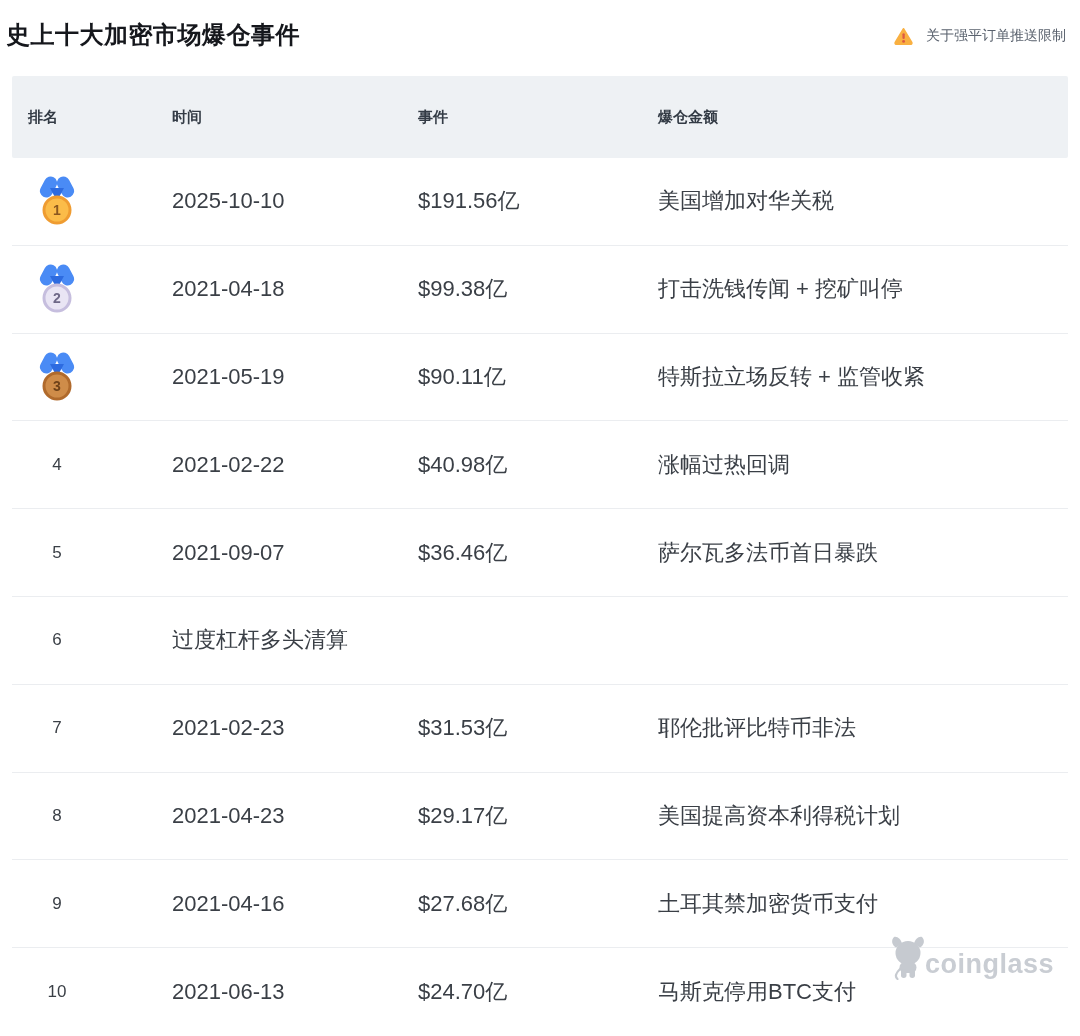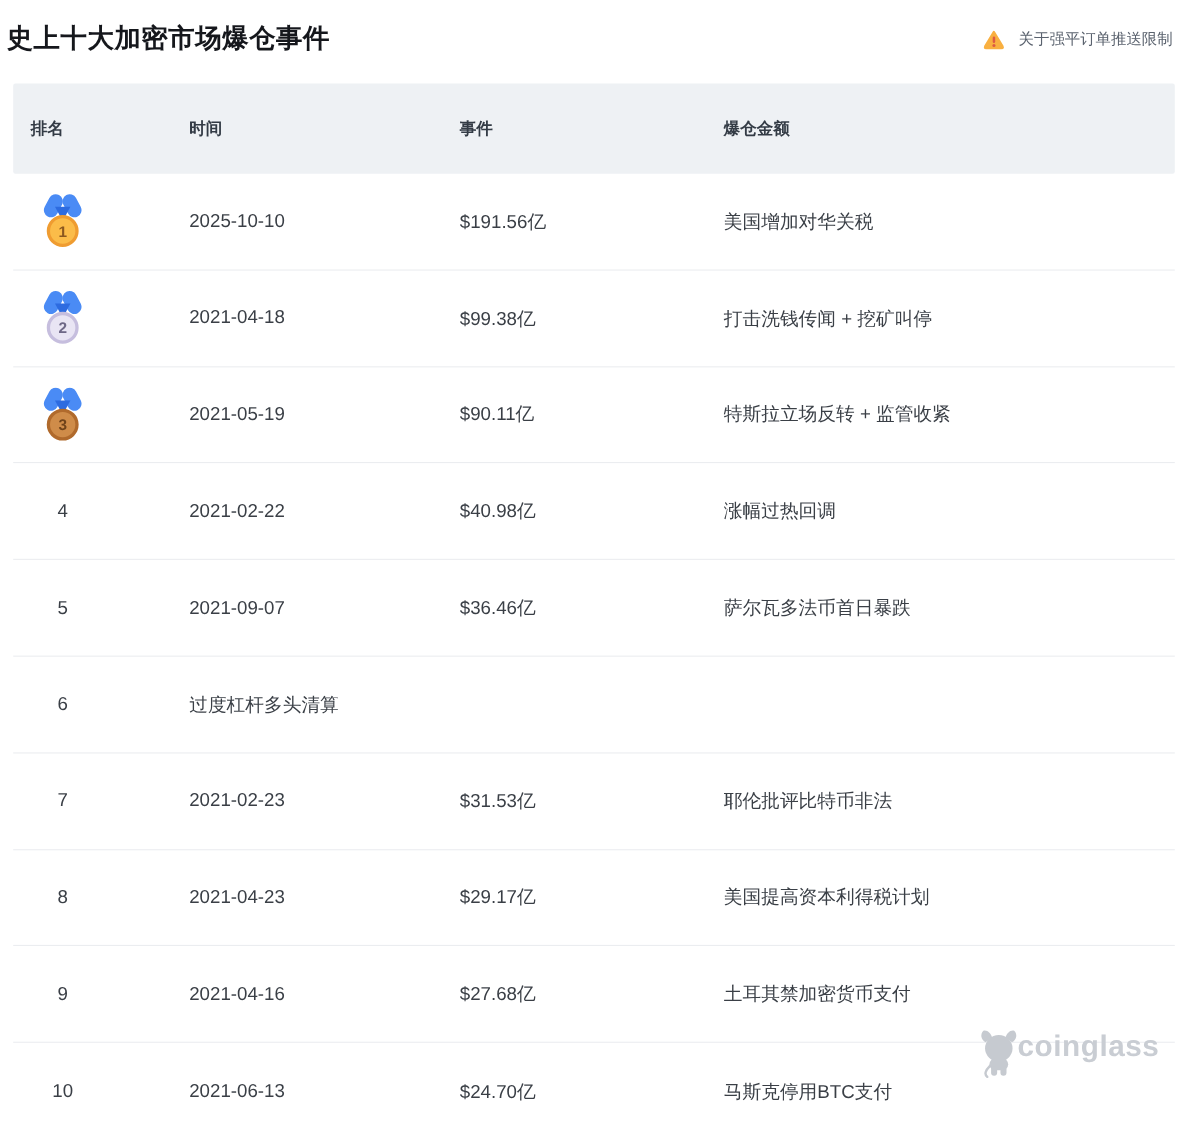--- a/index.html
+++ b/index.html
@@ -37,41 +37,41 @@
   .th { font-size: 15px; font-weight: 700; color: #333b45; }
   .row {
     height: 87.8px;
     display: grid;
     grid-template-columns: 144px 246px 240px 1fr;
     align-items: center;
     padding-left: 16px;
     border-bottom: 1px solid #ebedf0;
   }
   .row:last-child { border-bottom: none; }
-  .cell { font-size: 17px; color: #3a3f46; }
+  .cell { font-size: 22px; color: #3a3f46; }
   .rank-box {
     width: 40px; margin-left: 9px;
     display: flex; justify-content: center; align-items: center;
   }
   .rank-num { font-size: 17px; color: #3a3f46; }
   
   .medal { position: relative; width: 40px; height: 50px; display: block; }
   .medal svg { position: absolute; left: 0; top: 0; }
   .medal-num {
     position: absolute; left: 0; top: 26px; width: 40px; height: 16px;
     line-height: 16px; text-align: center;
     font-size: 14px; font-weight: 700;
   }
   .medal.gold  .medal-num { color: #8a571f; }
   .medal.silver .medal-num { color: #6e6887; }
   .medal.bronze .medal-num { color: #6f4219; }
   
   .watermark {
     position: absolute; right: 26px; top: 936px;
-    display: flex; align-items: flex-start; 
+    display: flex; align-items: flex-end; 
     pointer-events: none;
   }
   .watermark-text {
     font-size: 27px; font-weight: 700; color: #c9cdd3;
     letter-spacing: 0.5px;
   }
 </style>
 </head>
 <body>
 

